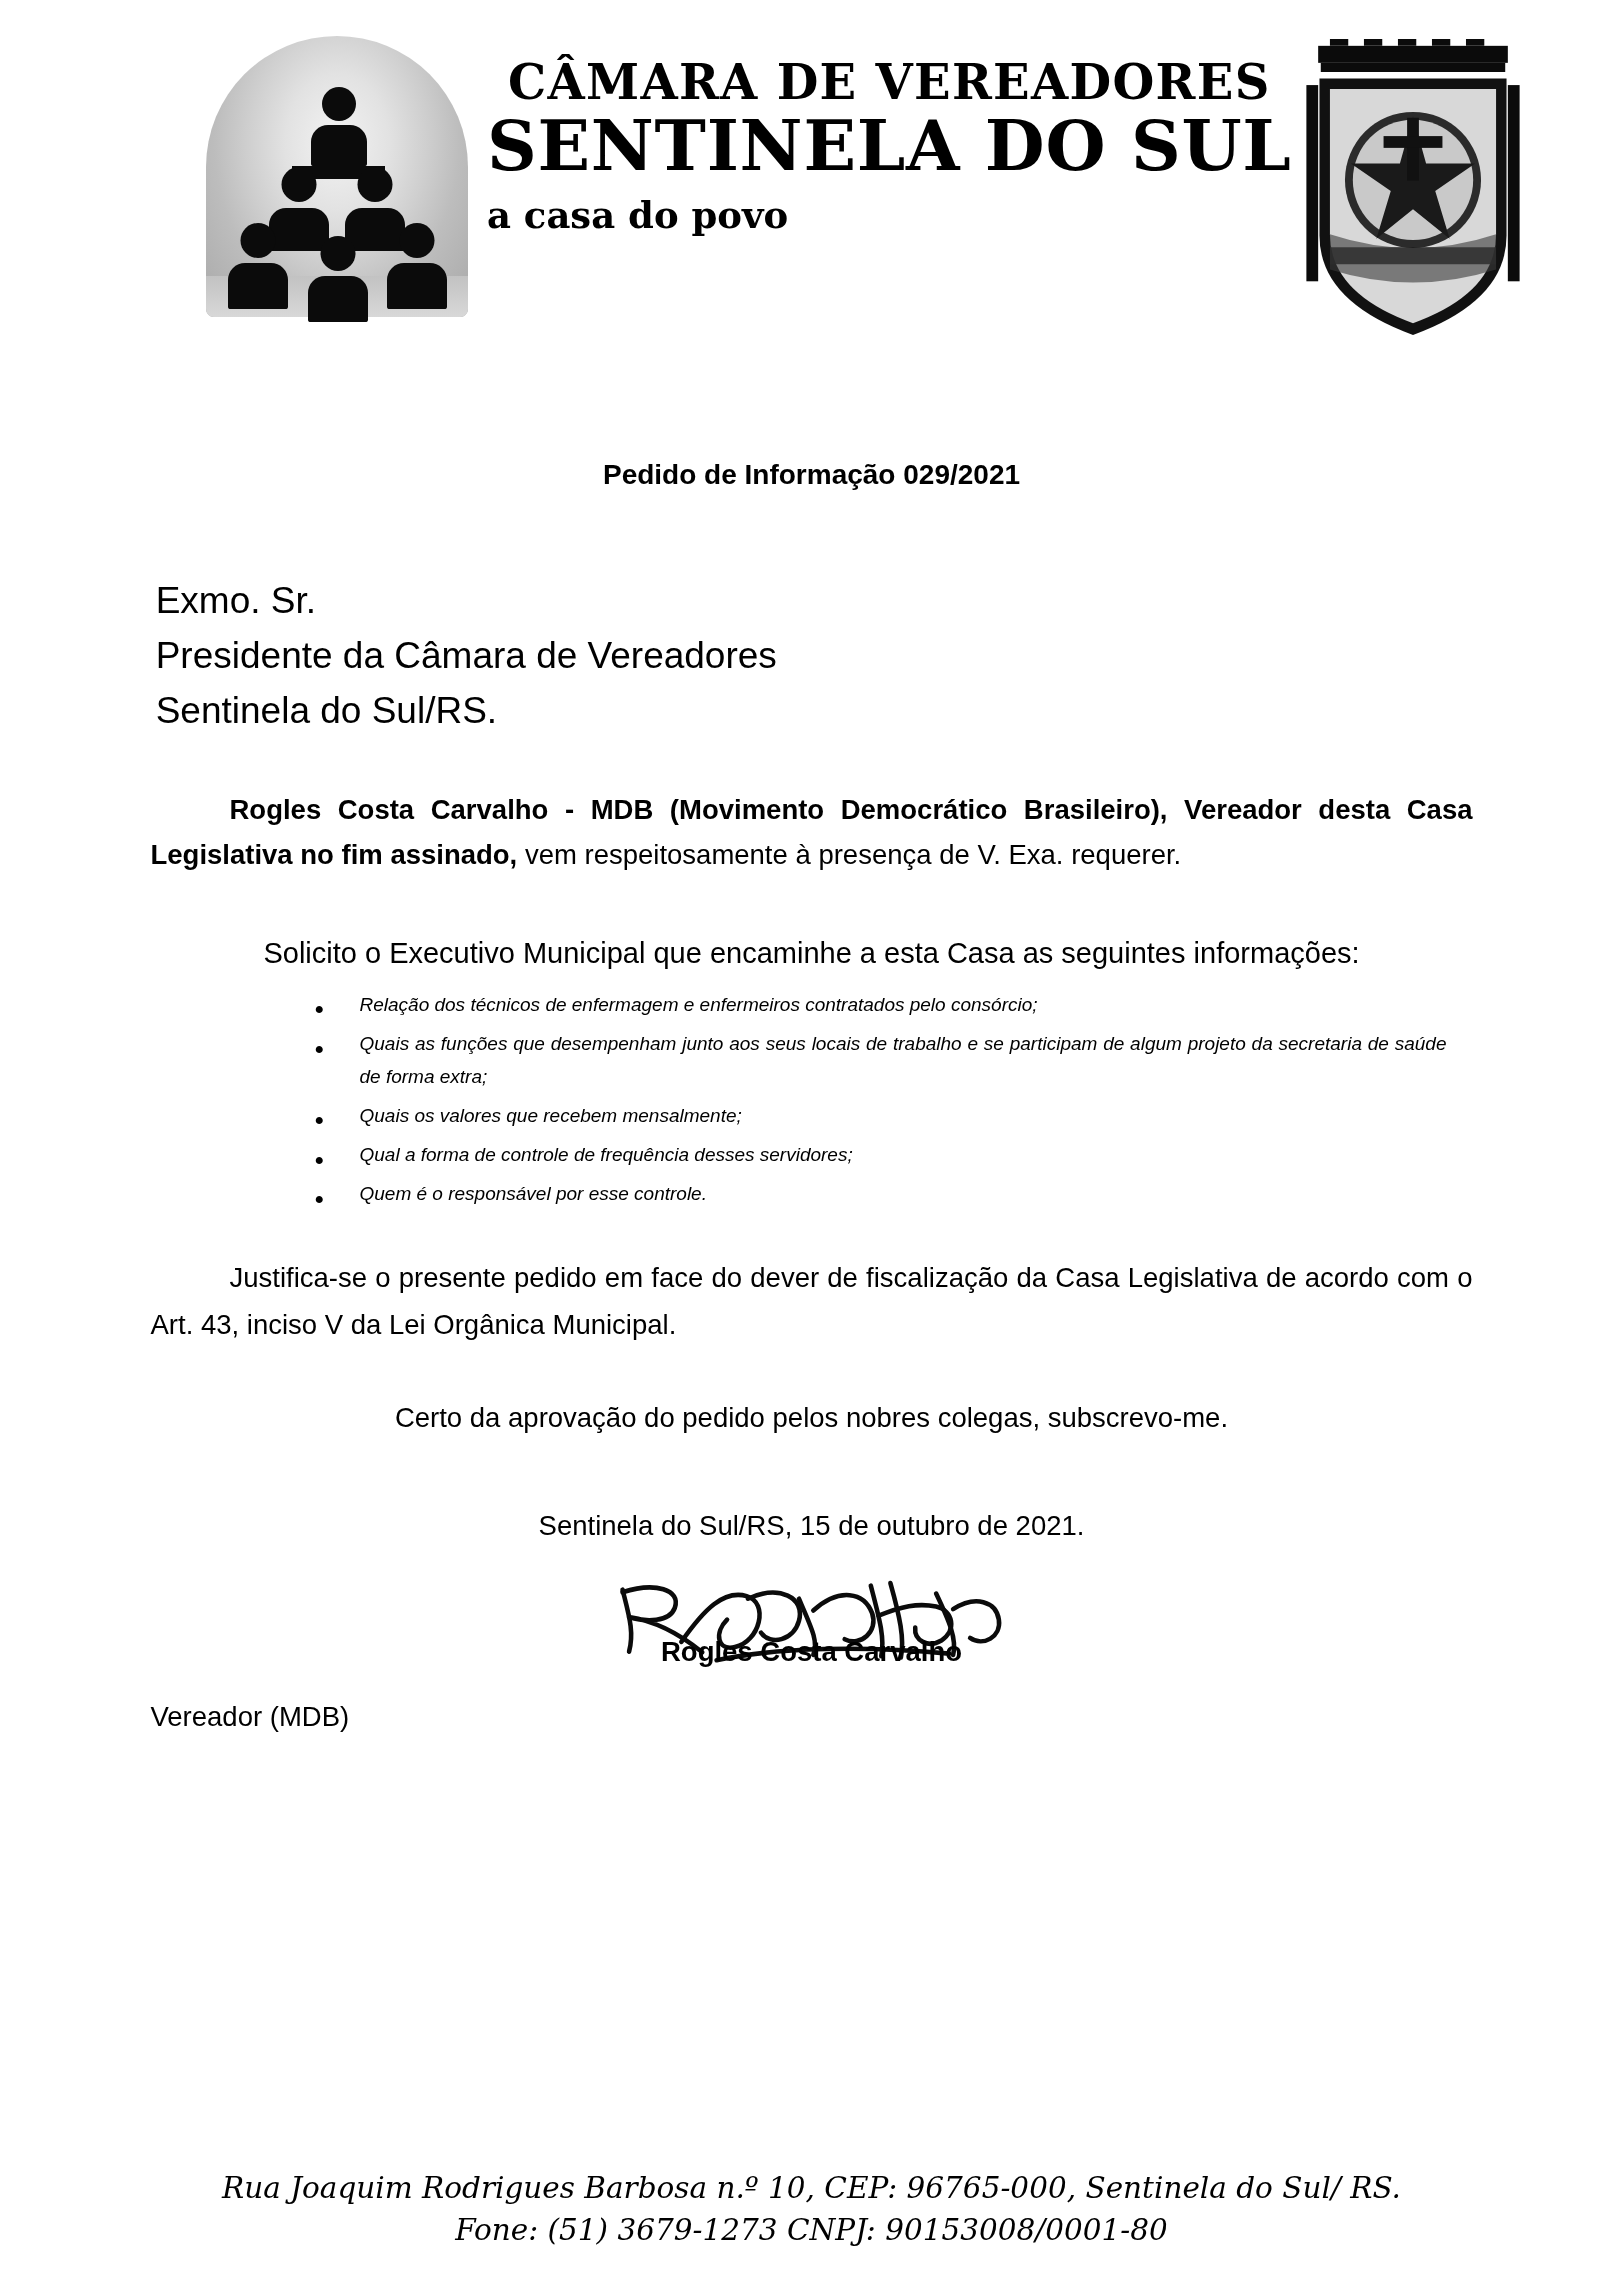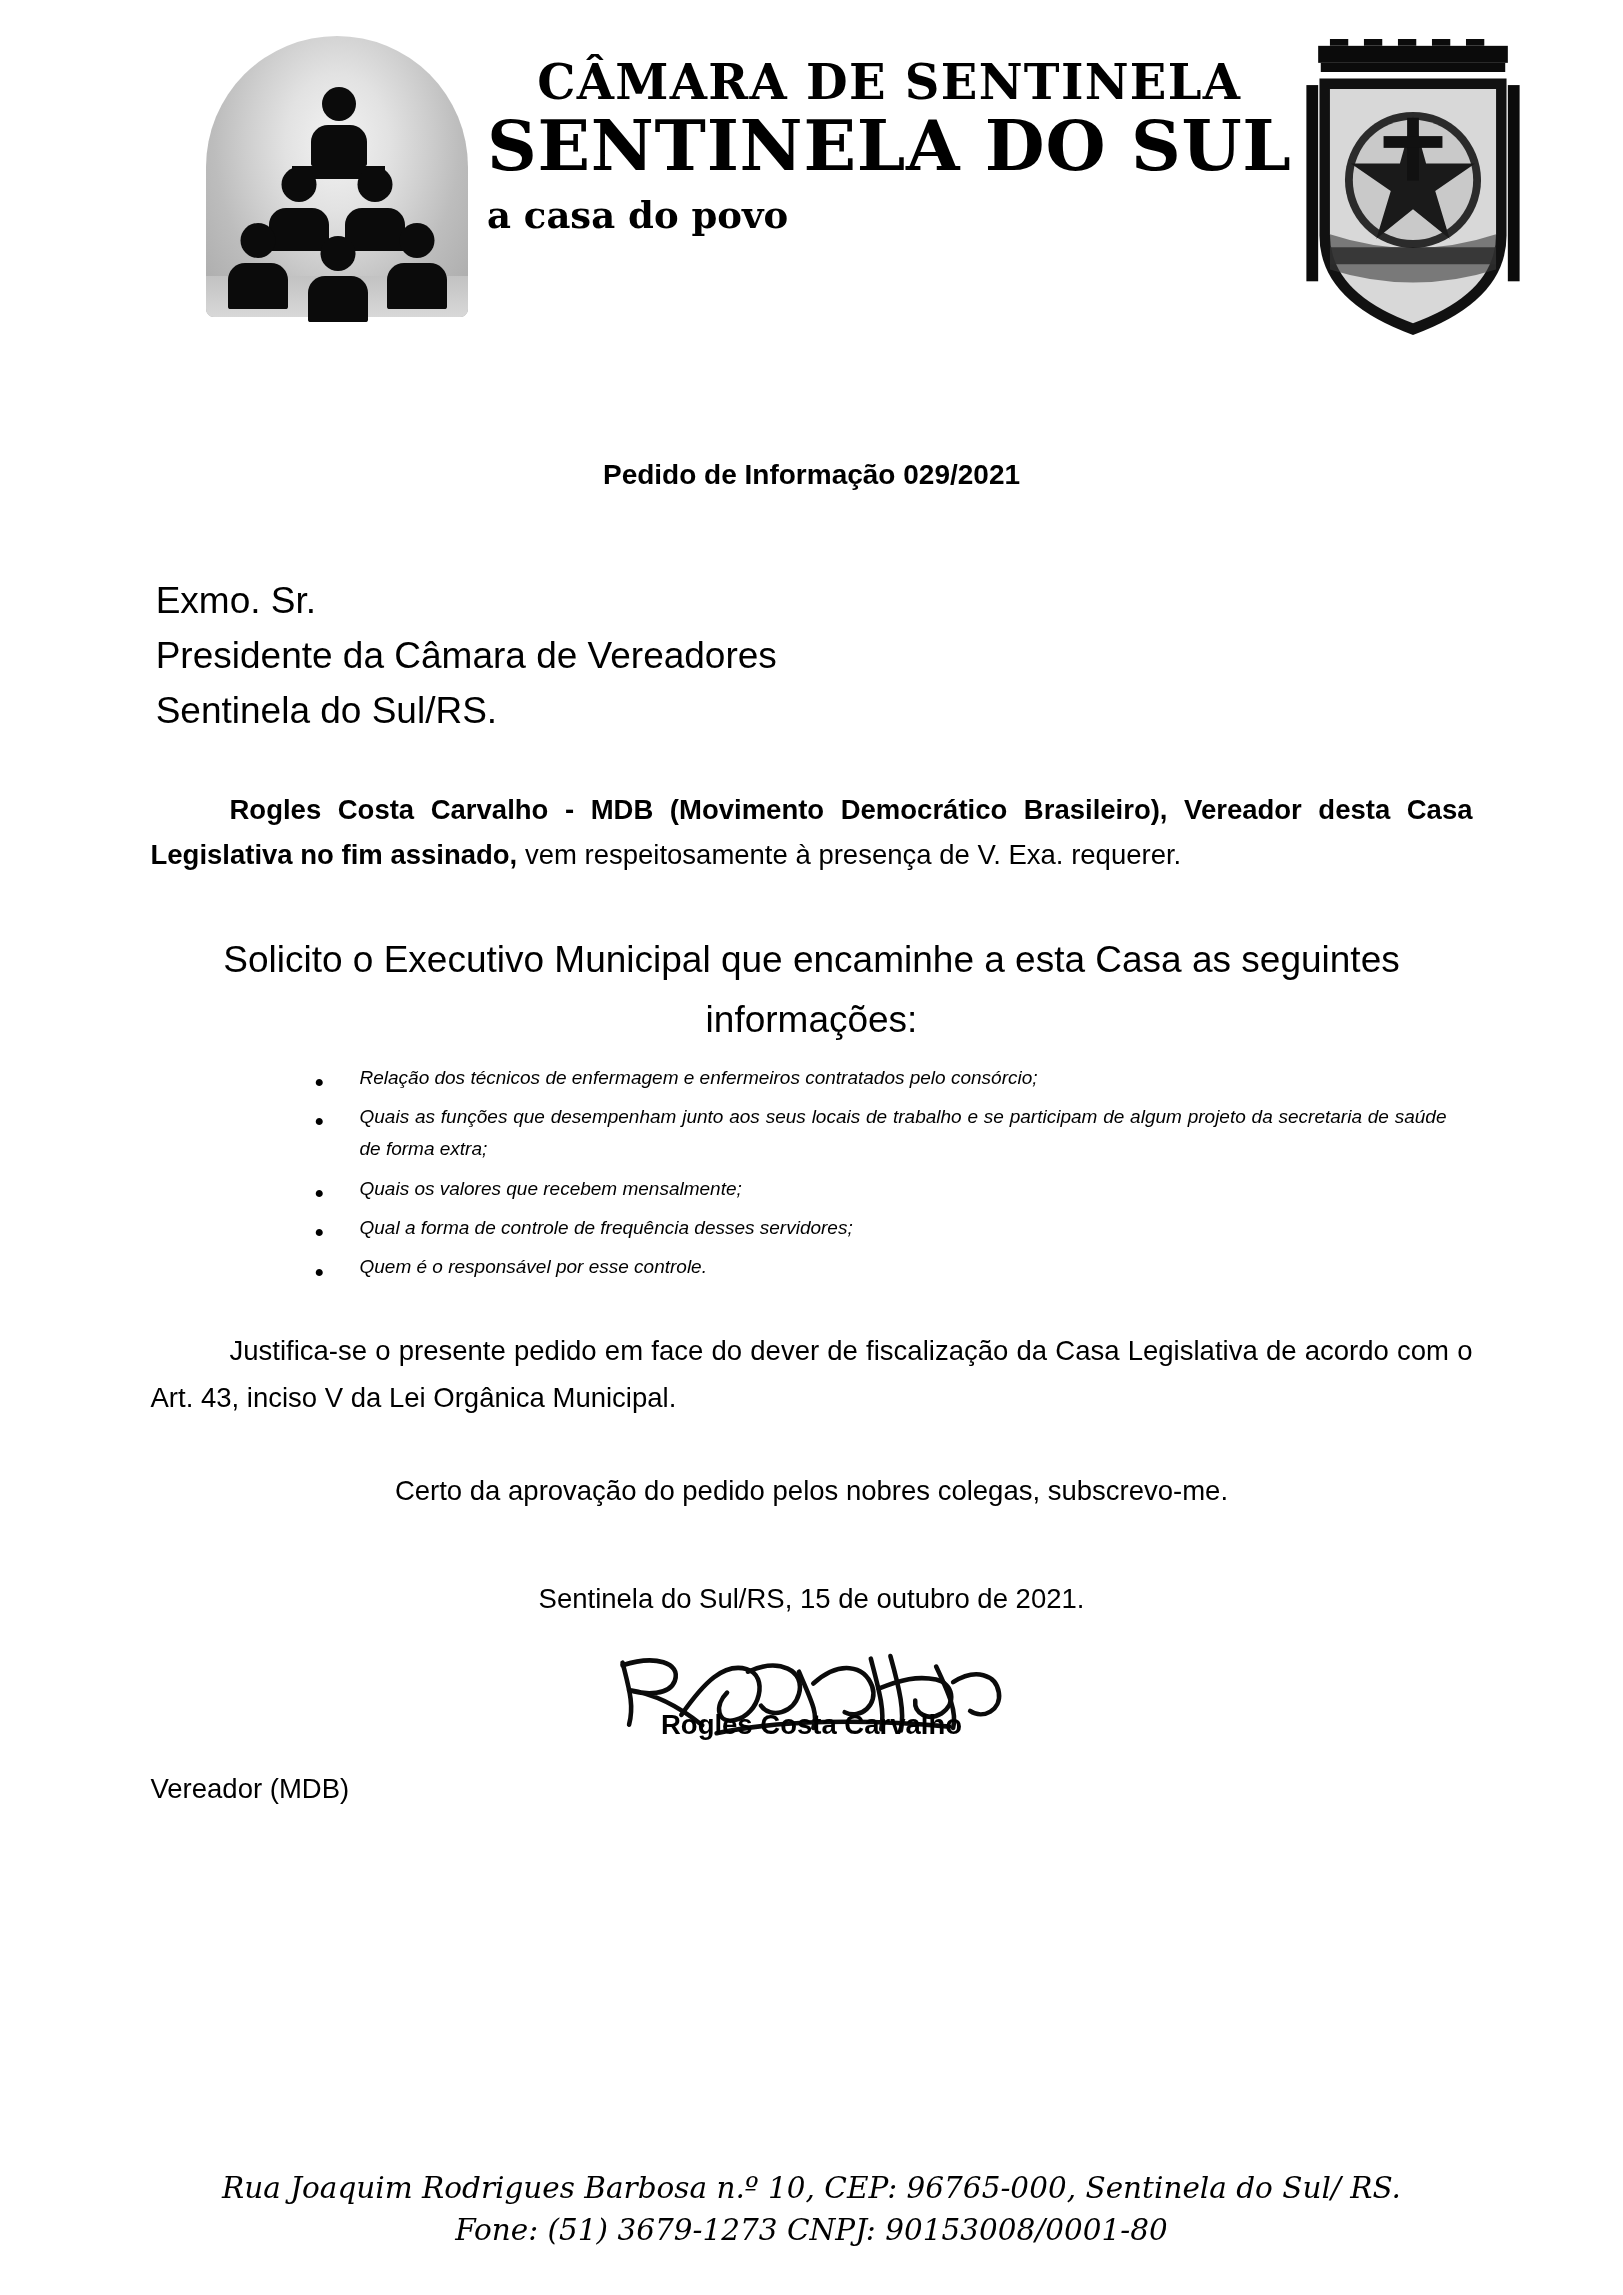--- a/index.html
+++ b/index.html
@@ -149,21 +149,21 @@
     text-align: justify;
     font-size: 27.5px;
     line-height: 1.66;
   }
   .para.indent { text-indent: 79px; }
   .para b { font-weight: bold; }
 
   .request-line {
     margin-top: 52px;
     text-align: center;
-    font-size: 37px;
+    font-size: 29px;
   }
 
   ul.items {
     margin: 11.8px 0 0 0;
     padding-left: 209px;
     list-style: none;
   }
   ul.items li {
     position: relative;
     text-align: justify;
@@ -273,21 +273,21 @@
         <div class="head" style="width:35px; height:35px; top:0;"></div>
         <div class="body" style="height:46px;"></div>
       </div>
       <div class="fig" style="left:181px; top:187px; width:60px; height:86px; background:transparent;">
         <div class="head" style="width:35px; height:35px; top:0;"></div>
         <div class="body" style="height:46px;"></div>
       </div>
     </div>
 
     <div class="title-block">
-      <div class="title-1">CÂMARA  DE SENTINELA</div>
+      <div class="title-1">CÂMARA  DE VEREADORES</div>
       <div class="title-2">SENTINELA DO SUL</div>
       <div class="title-3">a casa do povo</div>
     </div>
 
     <div class="coat">
       <svg width="242" height="308" viewBox="0 0 370 470">
 
         <g fill="#0b0b0b">
           <rect x="40" y="10" width="290" height="26"></rect>
           <rect x="44" y="36" width="282" height="14"></rect>

